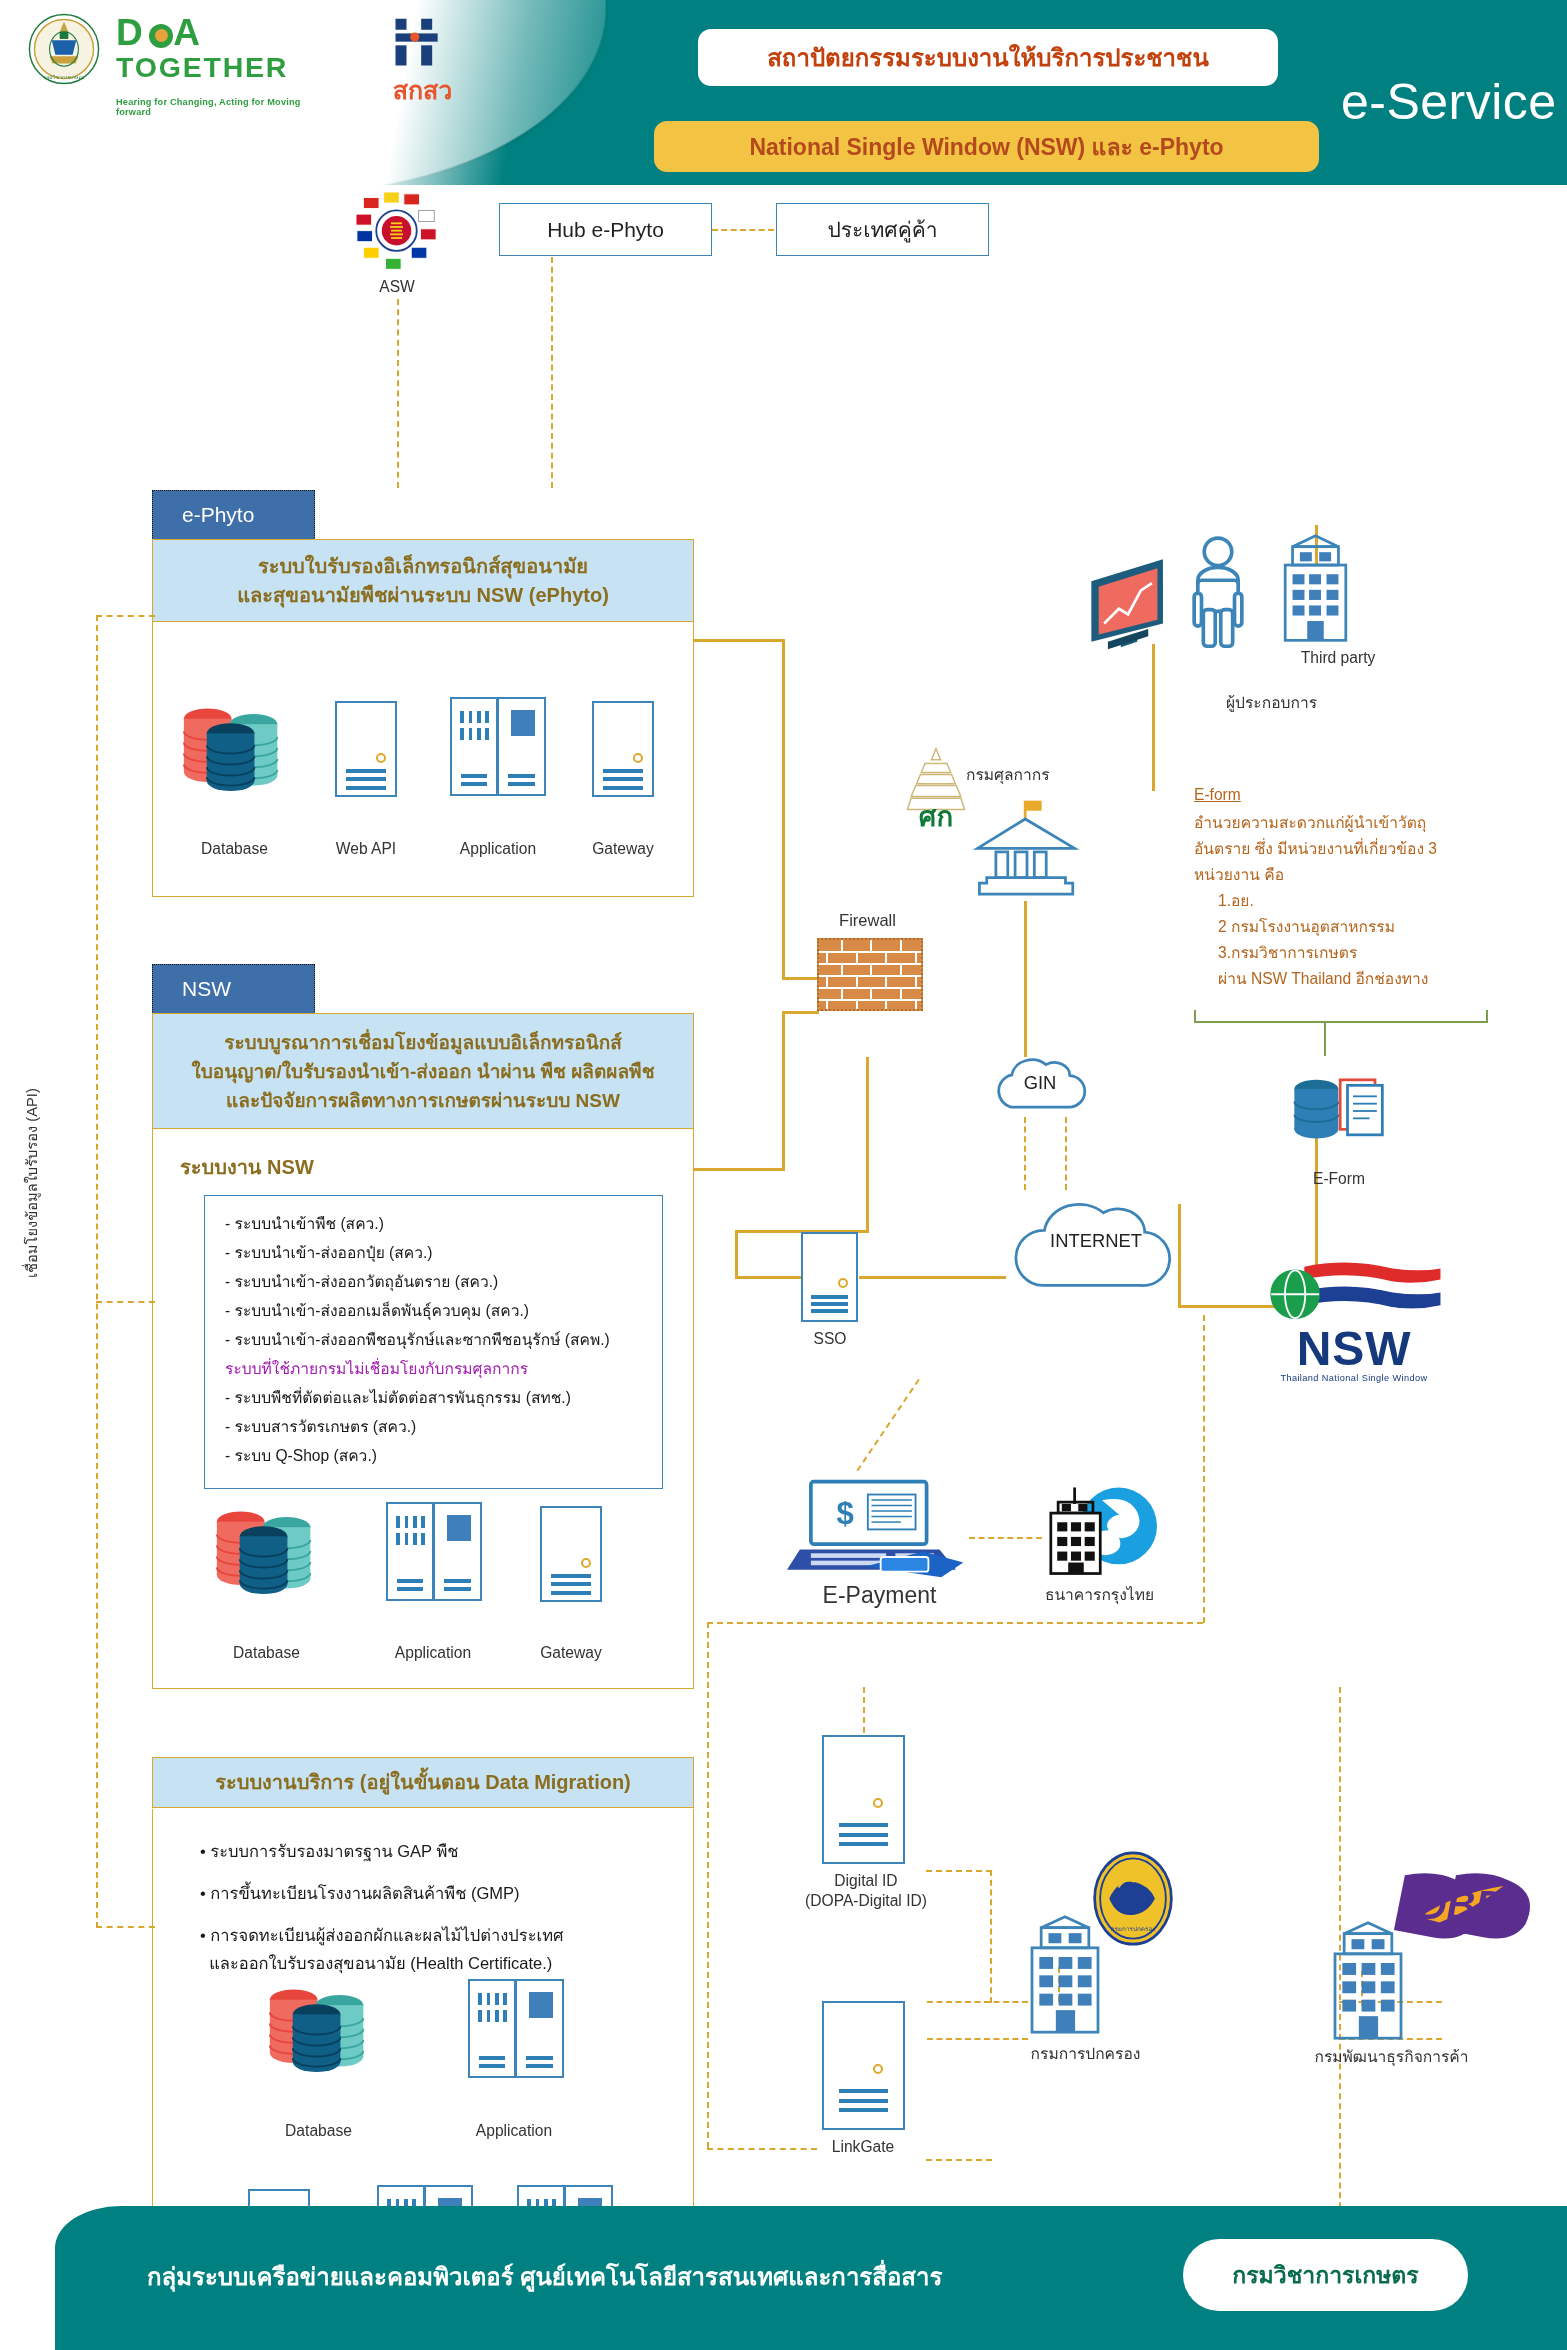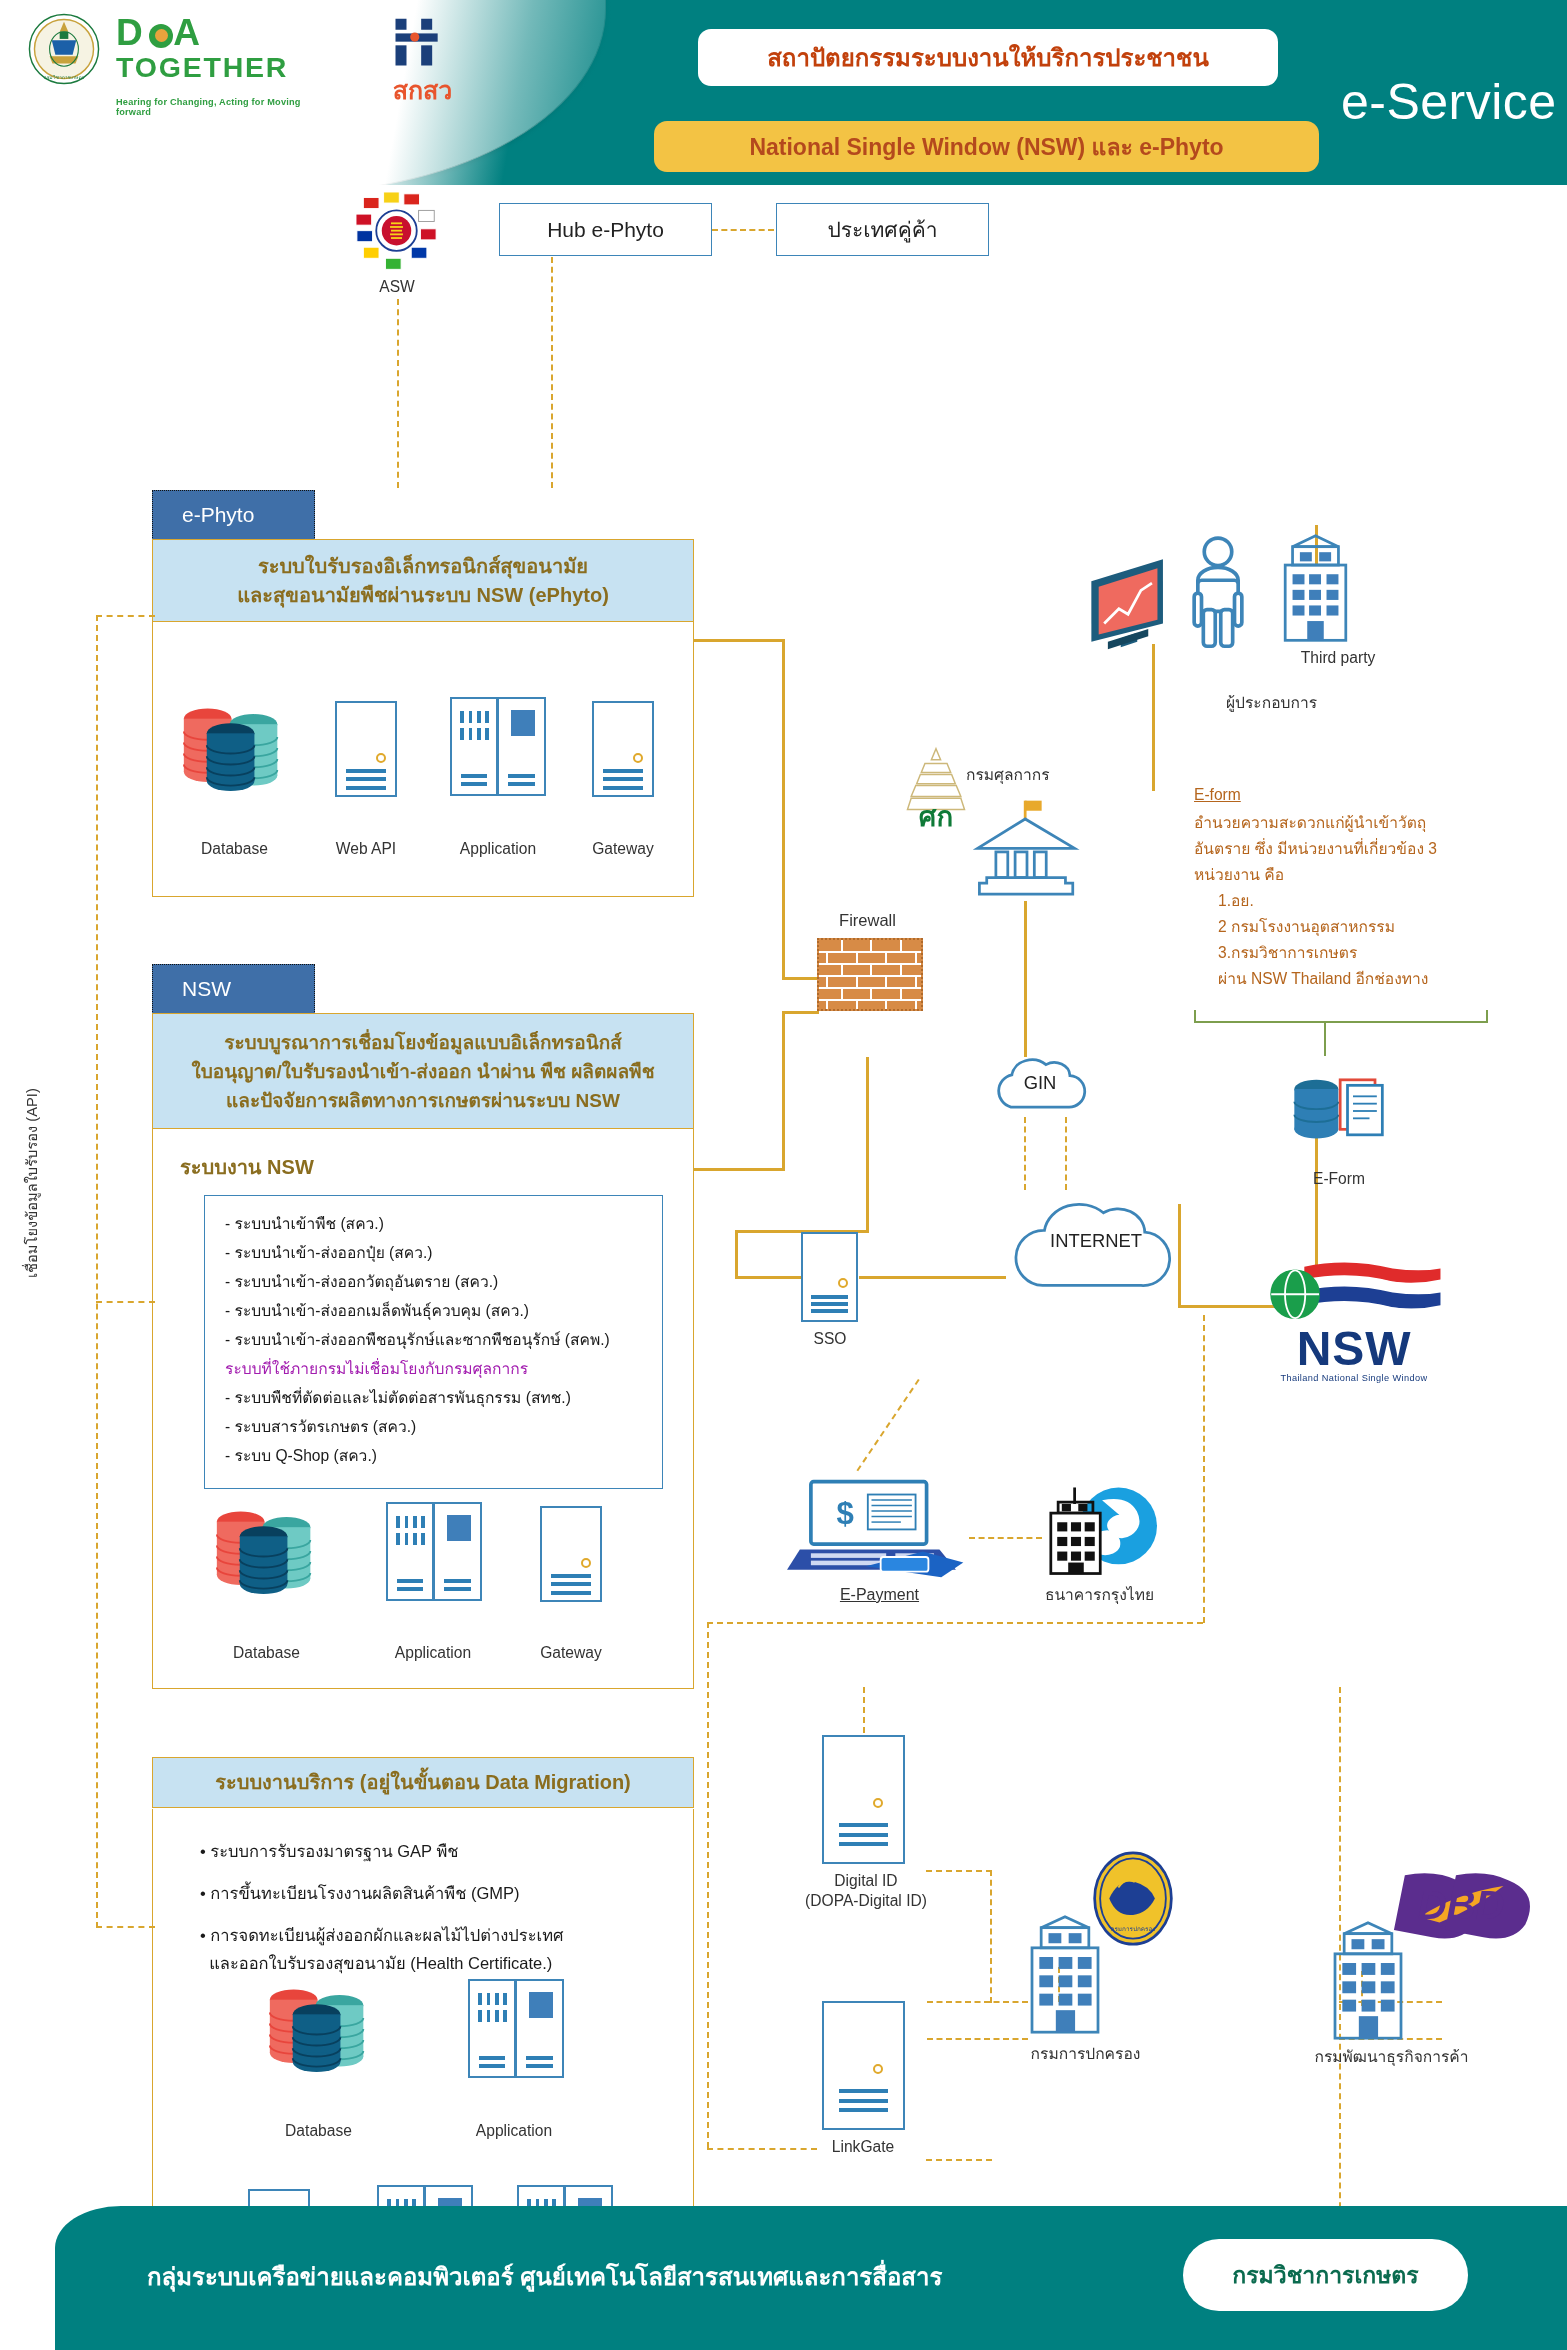--- a/index.html
+++ b/index.html
@@ -842,21 +842,21 @@
       <polygon points="16,78 168,78 186,100 2,100" fill="#2c4fa8"></polygon>
       <g fill="#cfd9f2">
         <rect x="28" y="82" width="82" height="5"></rect>
           <rect x="28" y="90" width="82" height="5"></rect>
         <rect x="120" y="82" width="42" height="5"></rect>
       </g>
       <path d="M88 96 l62 -16 l44 12 l-24 16 z" fill="#1b63c4"></path>
       <rect x="104" y="86" width="52" height="16" rx="3" fill="#2a86e0" stroke="#fff" stroke-width="2"></rect>
     </svg>
   </div>
-  <div class="caption" style="left:797px; top:1400px; width:165px; font-size:16px;text-decoration:underline;">E-Payment</div>
+  <div class="caption" style="left:797px; top:1400px; width:165px; font-size:23px;">E-Payment</div>
 
   <div style="position:absolute; left:1038px; top:1295px; width:119px; height:101px;">
     <svg width="119" height="101" viewBox="0 0 130 110">
       <circle cx="88" cy="50" r="42" fill="#1aa0e0"></circle>
       <path d="M70 22 q28 -6 38 12 q8 16 -6 26 q-12 8 -22 -2 q-10 -10 2 -18 q10 -6 14 4" fill="#fff"></path>
       <path d="M64 58 q16 -8 24 4 q6 12 -6 18 q-14 6 -22 -6 q-4 -10 4 -16" fill="#fff"></path>
       <line x1="40" y1="8" x2="40" y2="26" stroke="#111" stroke-width="3"></line>
       <rect x="22" y="24" width="38" height="12" fill="none" stroke="#111" stroke-width="3"></rect>
       <rect x="14" y="36" width="54" height="66" fill="#fff" stroke="#111" stroke-width="3"></rect>
       <g fill="#111">

